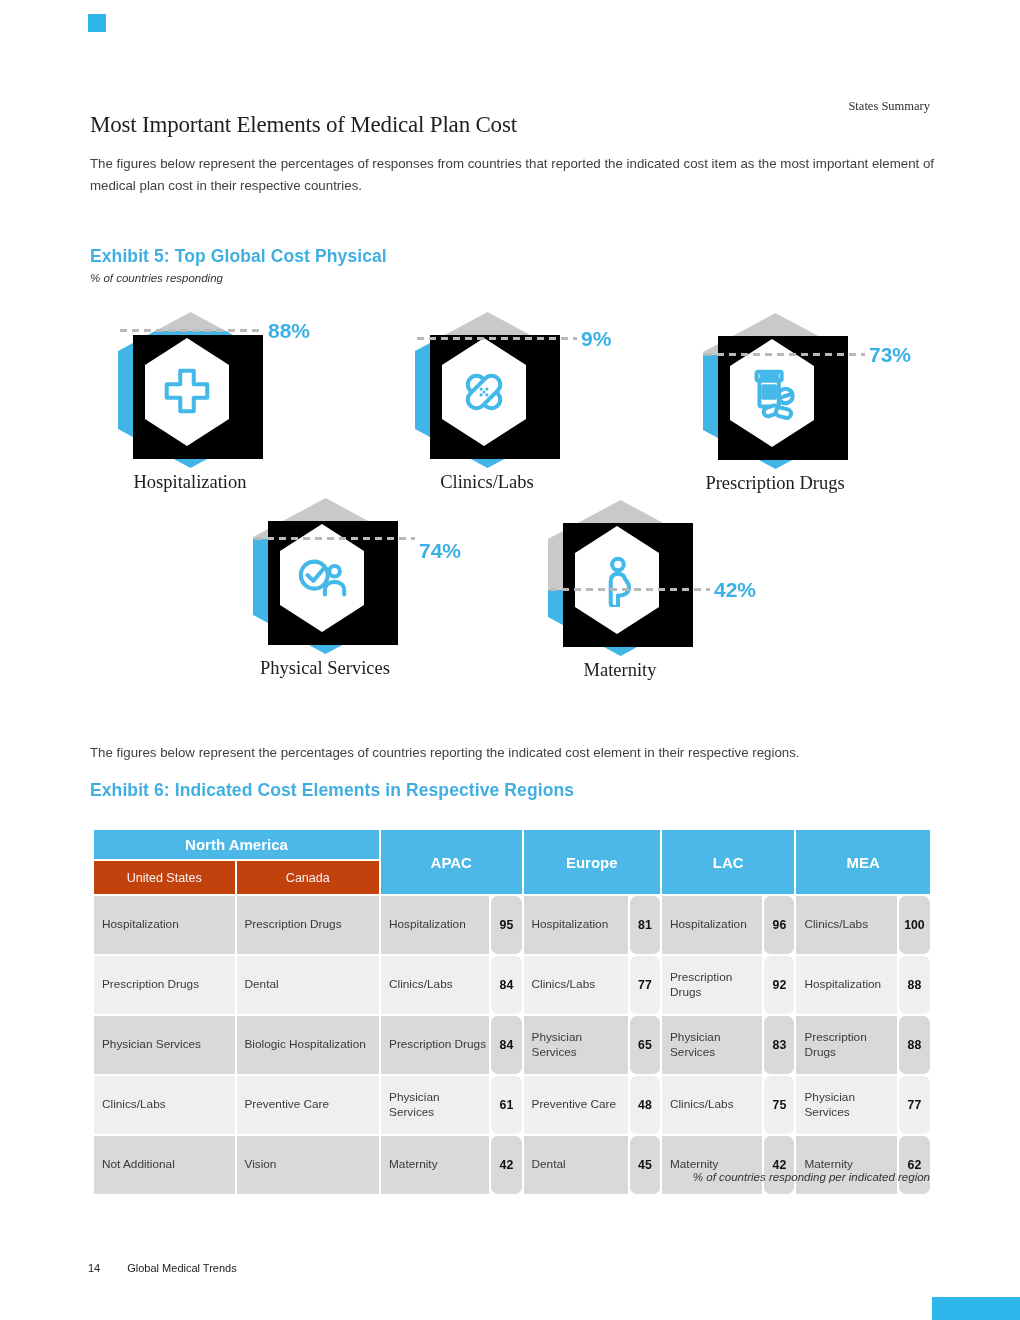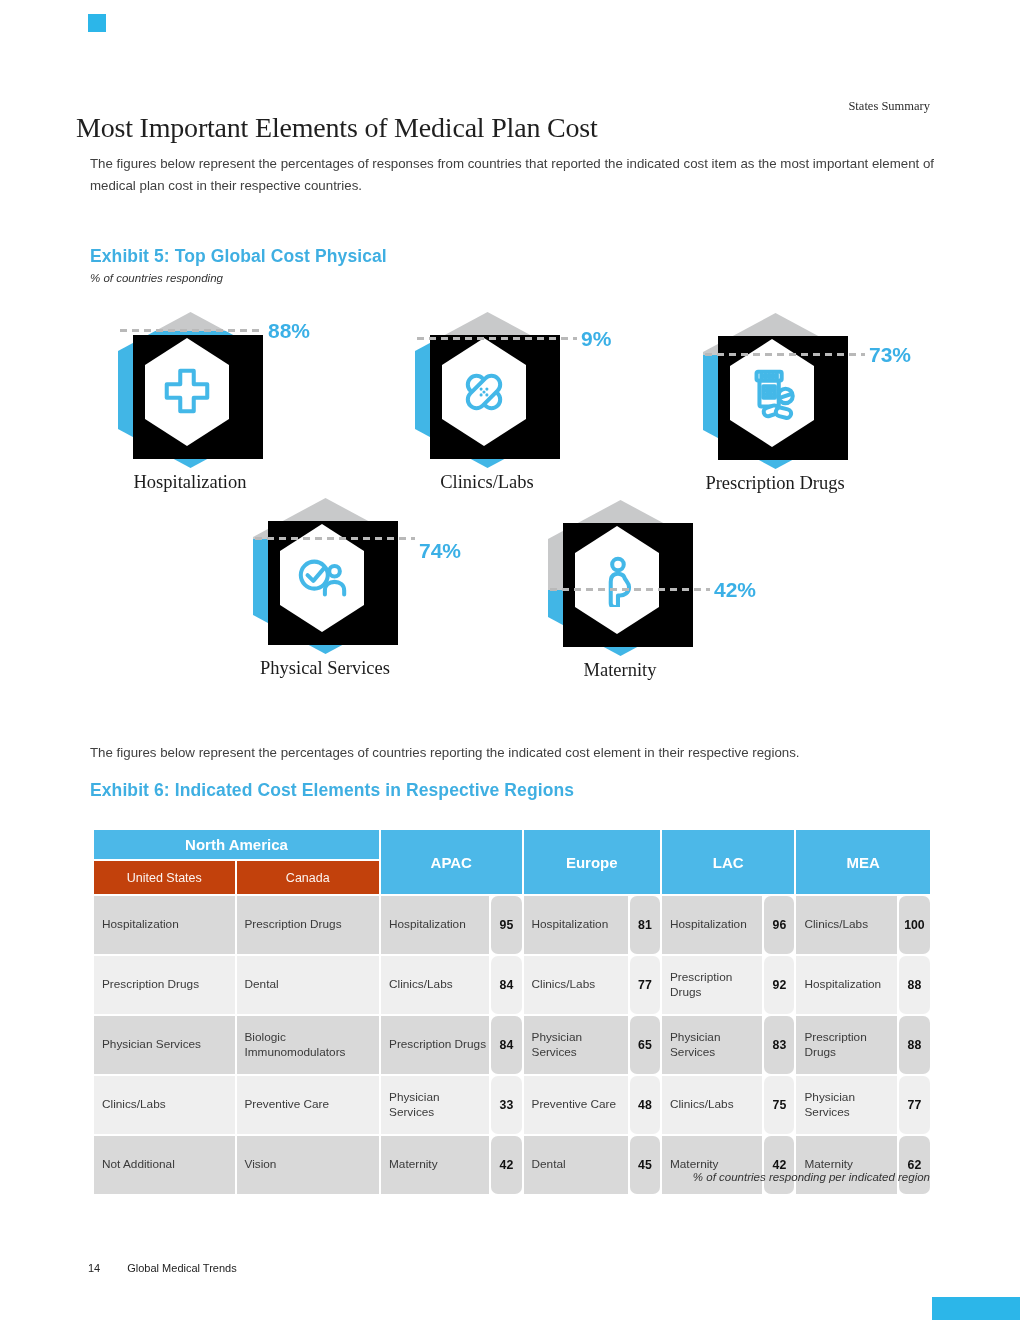--- a/index.html
+++ b/index.html
@@ -7,21 +7,21 @@
         font-family:"Liberation Sans",sans-serif;color:#3c3c3c;}
 
   .abs{position:absolute;}
 
   
   .deco-sq{left:88px;top:14px;width:18px;height:18px;background:#2cb6e9;}
   .deco-bar{left:932px;top:1297px;width:88px;height:23px;background:#2cb6e9;}
 
   
   .corner{right:90px;top:99px;font-family:"Liberation Serif",serif;font-size:12.5px;color:#2b2b2b;}
-  .title{left:76px;top:112px;font-family:"Liberation Serif",serif;font-size:28px;color:#1f1f1f;letter-spacing:-0.2px;}
+  .title{left:90px;top:112px;font-family:"Liberation Serif",serif;font-size:23px;color:#1f1f1f;letter-spacing:-0.2px;}
   .intro{left:90px;top:153px;width:856px;font-size:13.3px;line-height:1.62;color:#404040;}
 
   .exhead{font-size:17.5px;font-weight:bold;color:#3fafe2;letter-spacing:0.1px;}
   .ex5head{left:90px;top:246px;}
   .ex5sub{left:90px;top:272px;font-size:11.5px;font-style:italic;color:#333;}
   .intro2{left:90px;top:745px;width:880px;font-size:13.3px;color:#404040;}
   .ex6head{left:90px;top:780px;}
 
   
   .hexfig{position:absolute;width:330px;height:210px;}
@@ -254,35 +254,35 @@
         <td class="num">84</td>
         <td class="nm">Clinics/Labs</td>
         <td class="num">77</td>
         <td class="nm">Prescription Drugs</td>
         <td class="num">92</td>
         <td class="nm">Hospitalization</td>
         <td class="num">88</td>
       </tr>
       <tr class="r-dark">
         <td class="nm">Physician Services</td>
-        <td class="nm">Biologic Immunomodulators</td>
+        <td class="nm">Biologic Hospitalization</td>
         <td class="nm">Prescription Drugs</td>
         <td class="num">84</td>
         <td class="nm">Physician Services</td>
         <td class="num">65</td>
         <td class="nm">Physician Services</td>
         <td class="num">83</td>
         <td class="nm">Prescription Drugs</td>
         <td class="num">88</td>
       </tr>
       <tr class="r-light">
         <td class="nm">Clinics/Labs</td>
         <td class="nm">Preventive Care</td>
         <td class="nm">Physician Services</td>
-        <td class="num">33</td>
+        <td class="num">61</td>
         <td class="nm">Preventive Care</td>
         <td class="num">48</td>
         <td class="nm">Clinics/Labs</td>
         <td class="num">75</td>
         <td class="nm">Physician Services</td>
         <td class="num">77</td>
       </tr>
       <tr class="r-dark">
         <td class="nm italic">Not Additional</td>
         <td class="nm">Vision</td>

